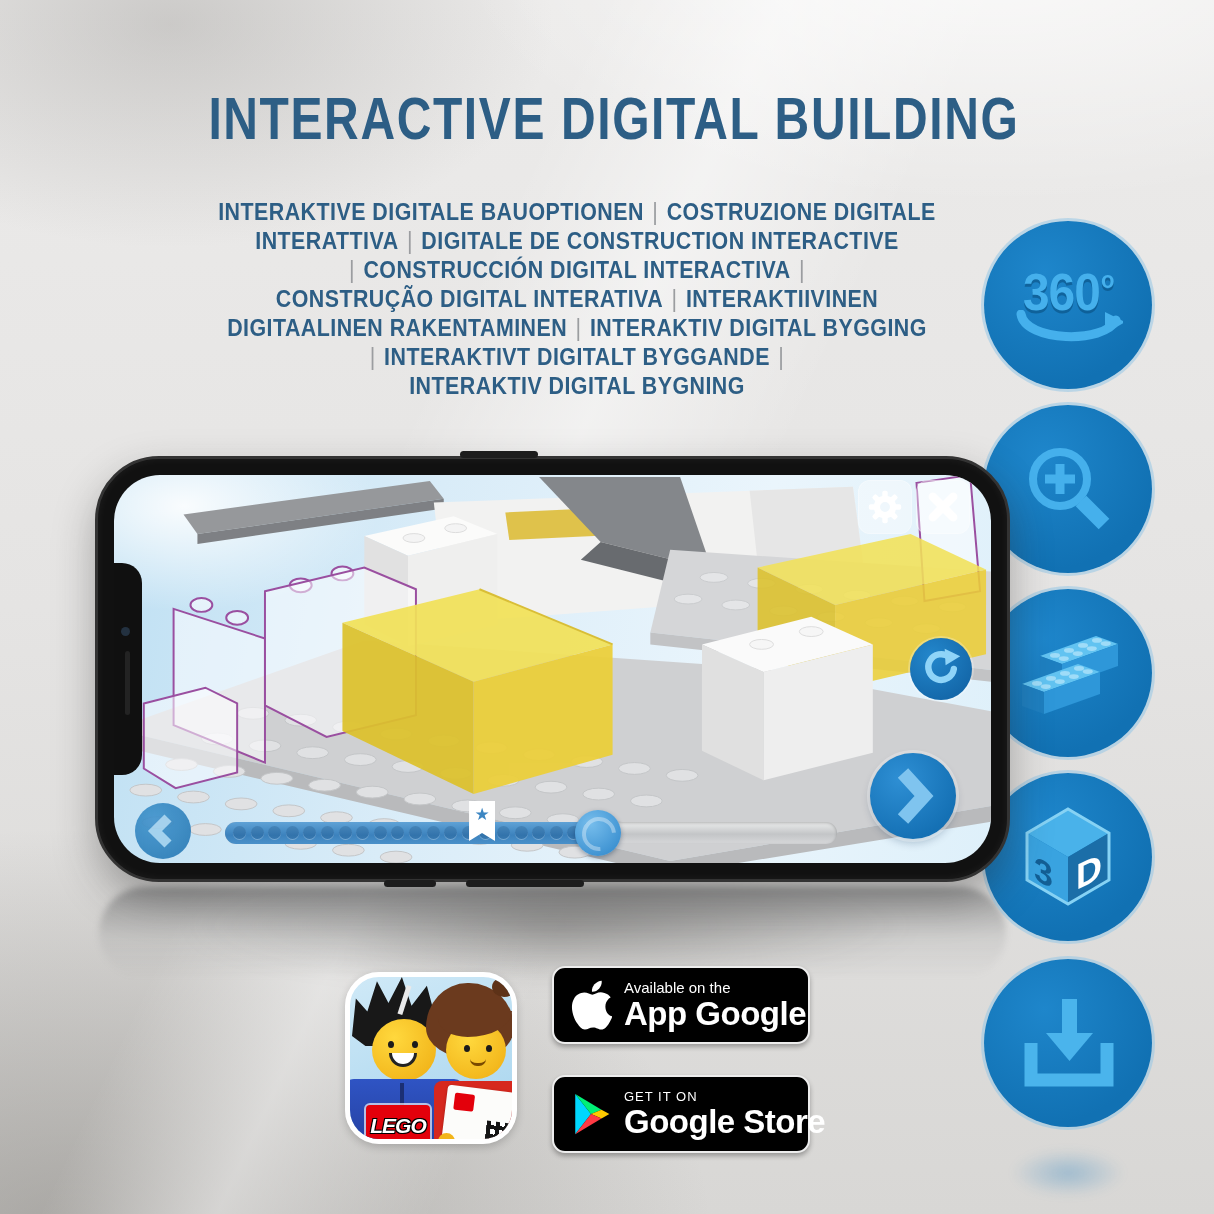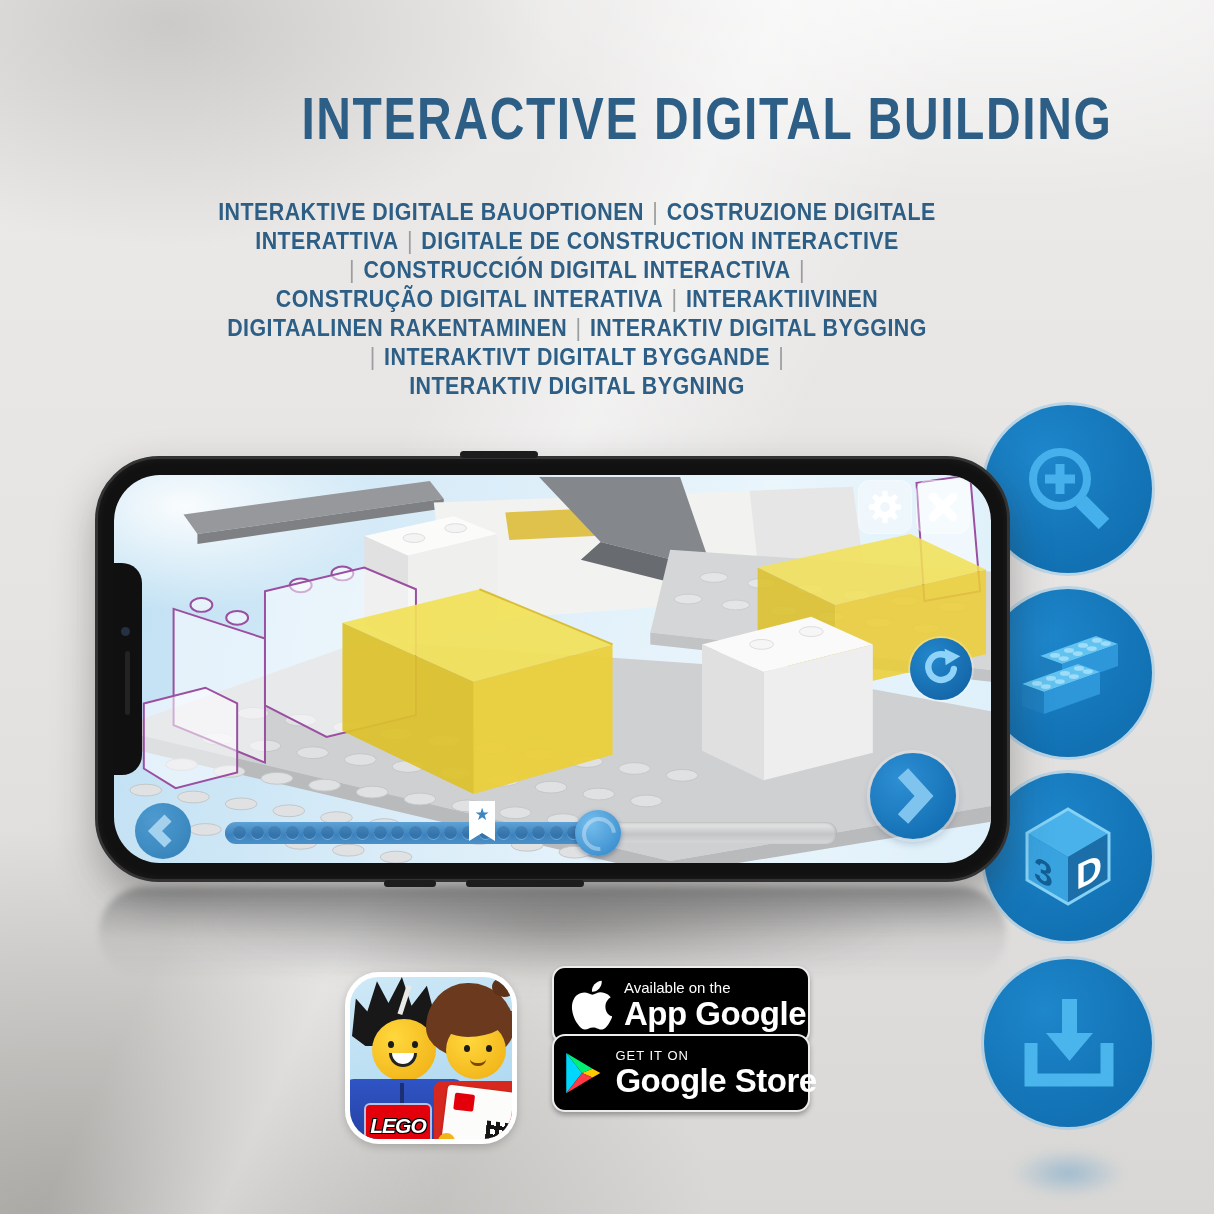--- a/index.html
+++ b/index.html
@@ -7,21 +7,21 @@
   .stage{position:relative;width:1214px;height:1214px;overflow:hidden;
     background-color:#e4e3e2;
     background-image:
       radial-gradient(900px 420px at 82% -4%, rgba(255,255,255,.75), transparent 60%),
       radial-gradient(620px 360px at 14% 2%, rgba(150,148,145,.38), transparent 62%),
       linear-gradient(115deg, transparent 34%, rgba(255,255,255,.45) 44%, transparent 56%),
       radial-gradient(1000px 640px at 6% 102%, rgba(120,117,112,.5), transparent 64%),
       linear-gradient(180deg,#eceBea 0%,#e5e4e3 50%,#d8d7d5 100%);
   }
   
-  .title{position:absolute;left:13px;right:0;top:84px;margin:0;text-align:right;z-index:4;}
+  .title{position:absolute;left:13px;right:0;top:84px;margin:0;text-align:center;z-index:4;}
   .title-text{display:inline-block;font-size:60px;font-weight:700;letter-spacing:2px;
     color:#2d5e85;transform:scaleX(.8);white-space:nowrap;}
   .subtitle{position:absolute;left:0;right:60px;top:198px;text-align:center;z-index:4;}
   .sub-line{font-size:23px;font-weight:700;color:#2d5e85;line-height:29px;letter-spacing:.5px;
     transform:scaleX(.93);white-space:nowrap;}
   .sub-line .pipe{color:#9b9da0;font-weight:400;margin:0 9px;}
   
   .feature-circle{position:absolute;left:984px;width:168px;height:168px;border-radius:50%;z-index:2;
     background:radial-gradient(circle at 36% 30%, #1e86cb, #1171b3 72%);
     box-shadow:0 0 0 3px rgba(150,198,230,.55);
@@ -131,21 +131,21 @@
     transform:rotate(7deg);box-shadow:0 1px 3px rgba(0,0,0,.25);}
   .instr-red{position:absolute;left:8px;top:7px;width:20px;height:17px;background:#e3000b;border-radius:2px;}
   .instr-qr{position:absolute;right:7px;bottom:7px;width:26px;height:26px;background-color:#fff;
     background-image:repeating-linear-gradient(0deg,#151515 0 4px,transparent 4px 9px),
       repeating-linear-gradient(90deg,#151515 0 4px,transparent 4px 9px);}
   .girl-hand{position:absolute;left:88px;top:156px;width:17px;height:17px;border-radius:50%;background:#f2b51a;}
   .store-badge{position:absolute;left:552px;width:258px;height:78px;z-index:6;background:#000;
     border:2px solid #ededed;border-radius:13px;box-sizing:border-box;display:flex;align-items:center;
     box-shadow:0 3px 5px rgba(0,0,0,.3);text-decoration:none;}
   .appstore{top:966px;}
-  .gplay{top:1034px;justify-content:center;}
+  .gplay{top:1075px;}
   .badge-logo{margin-left:16px;flex:0 0 auto;display:flex;align-items:center;}
   .badge-text{margin-left:12px;display:flex;flex-direction:column;color:#fff;}
   .badge-text .small{font-size:15px;line-height:17px;font-weight:400;}
   .badge-text .caps{font-size:13px;letter-spacing:1px;font-weight:400;}
   .badge-text .big{font-size:33px;line-height:36px;font-weight:700;letter-spacing:-.5px;white-space:nowrap;}
 </style>
 </head>
 <body>
 
 <div class="stage">
@@ -154,20 +154,27 @@
   <div class="subtitle" id="subtitle">
       <div class="sub-line"><span>INTERAKTIVE DIGITALE BAUOPTIONEN</span><span class="pipe">|</span><span>COSTRUZIONE DIGITALE</span></div>
       <div class="sub-line"><span>INTERATTIVA</span><span class="pipe">|</span><span>DIGITALE DE CONSTRUCTION INTERACTIVE</span></div>
       <div class="sub-line"><span class="pipe">|</span><span>CONSTRUCCIÓN DIGITAL INTERACTIVA</span><span class="pipe">|</span></div>
       <div class="sub-line"><span>CONSTRUÇÃO DIGITAL INTERATIVA</span><span class="pipe">|</span><span>INTERAKTIIVINEN</span></div>
       <div class="sub-line"><span>DIGITAALINEN RAKENTAMINEN</span><span class="pipe">|</span><span>INTERAKTIV DIGITAL BYGGING</span></div>
       <div class="sub-line"><span class="pipe">|</span><span>INTERAKTIVT DIGITALT BYGGANDE</span><span class="pipe">|</span></div>
       <div class="sub-line"><span>INTERAKTIV DIGITAL BYGNING</span></div>
     </div>
 
+  <div class="feature-circle fc-360">
+    <div class="fc-label"><span>360</span><span class="deg">o</span></div>
+    <svg class="arc360" width="110" height="42" viewBox="0 0 110 42">
+      <path d="M8,4 C12,32 92,34 103,10" stroke="#45b0ec" stroke-width="9" fill="none" stroke-linecap="round"></path>
+      <polygon points="92,2 112,12 92,24" fill="#45b0ec"></polygon>
+    </svg>
+  </div>
 
   <div class="feature-circle fc-zoom">
     <svg width="104" height="104" viewBox="0 0 104 104">
       <circle cx="44" cy="42" r="27" stroke="#45b0ec" stroke-width="8" fill="none"></circle>
       <line x1="29" y1="42" x2="59" y2="42" stroke="#45b0ec" stroke-width="9"></line>
       <line x1="44" y1="27" x2="44" y2="57" stroke="#45b0ec" stroke-width="9"></line>
       <line x1="65" y1="64" x2="88" y2="87" stroke="#45b0ec" stroke-width="15"></line>
     </svg>
   </div>
 

